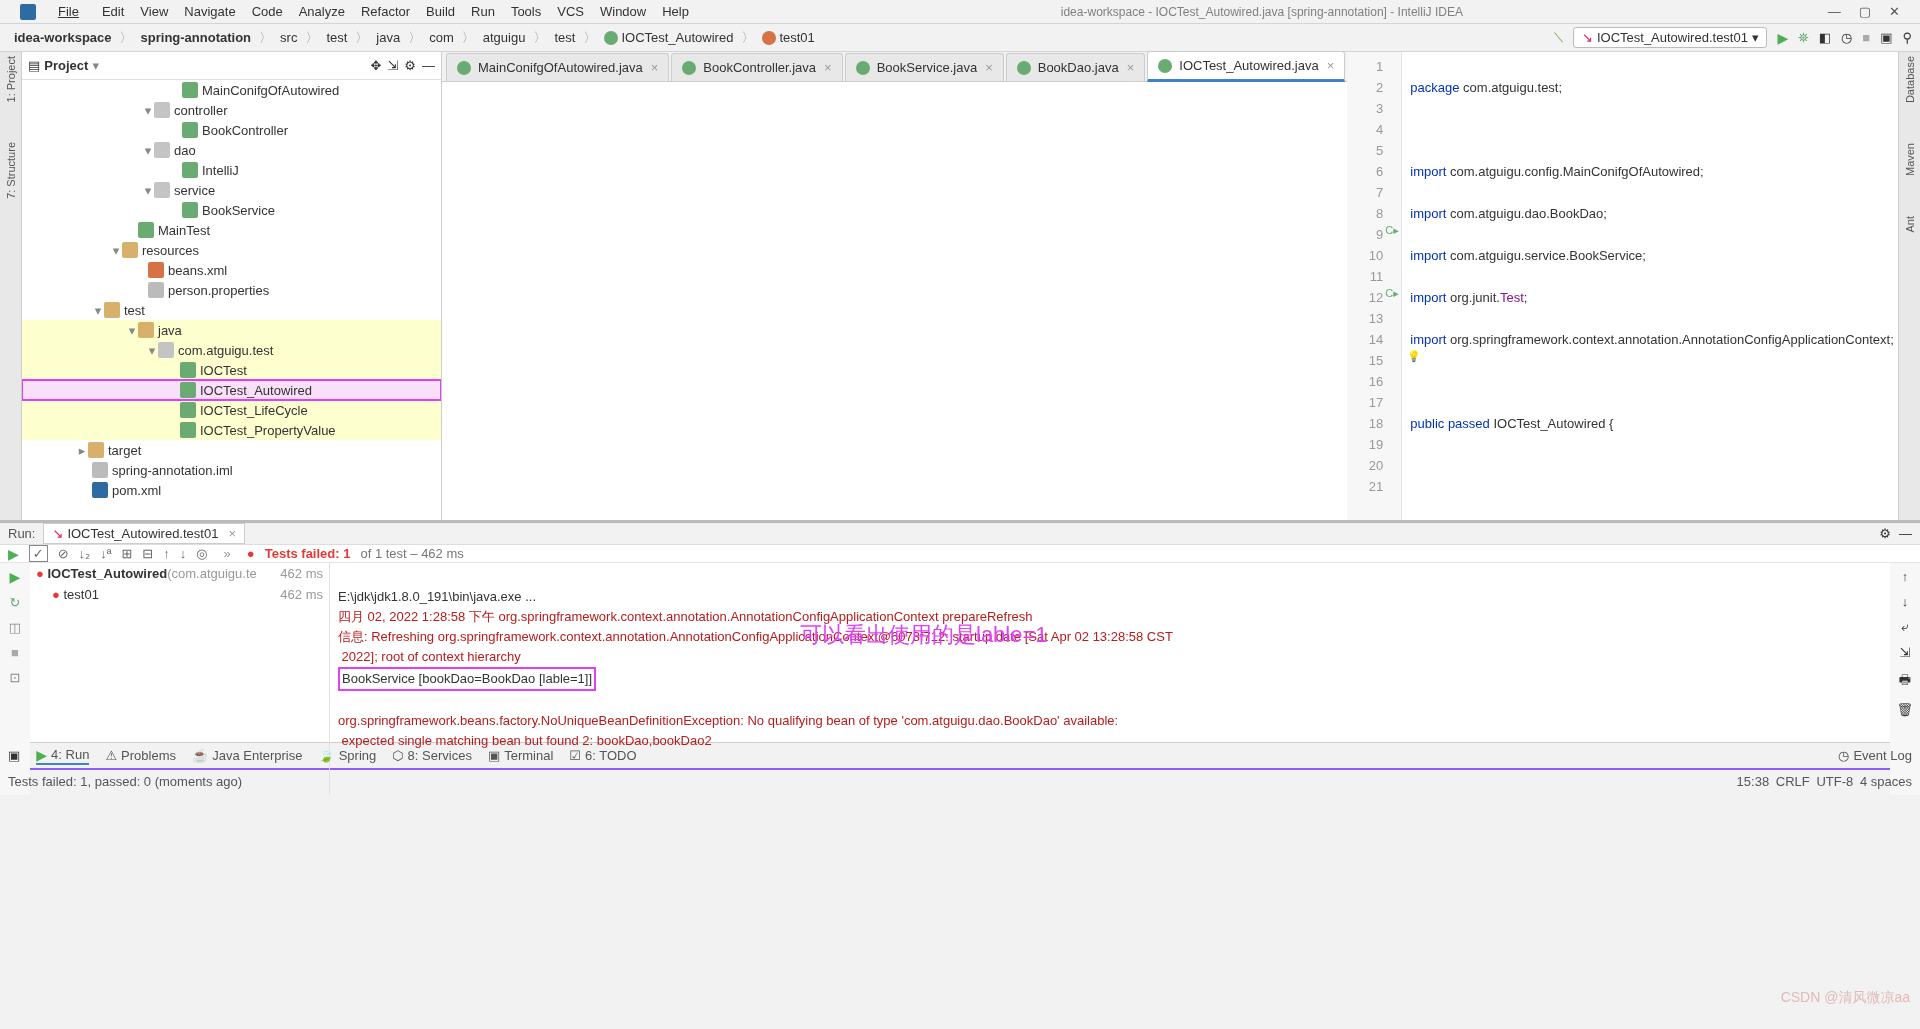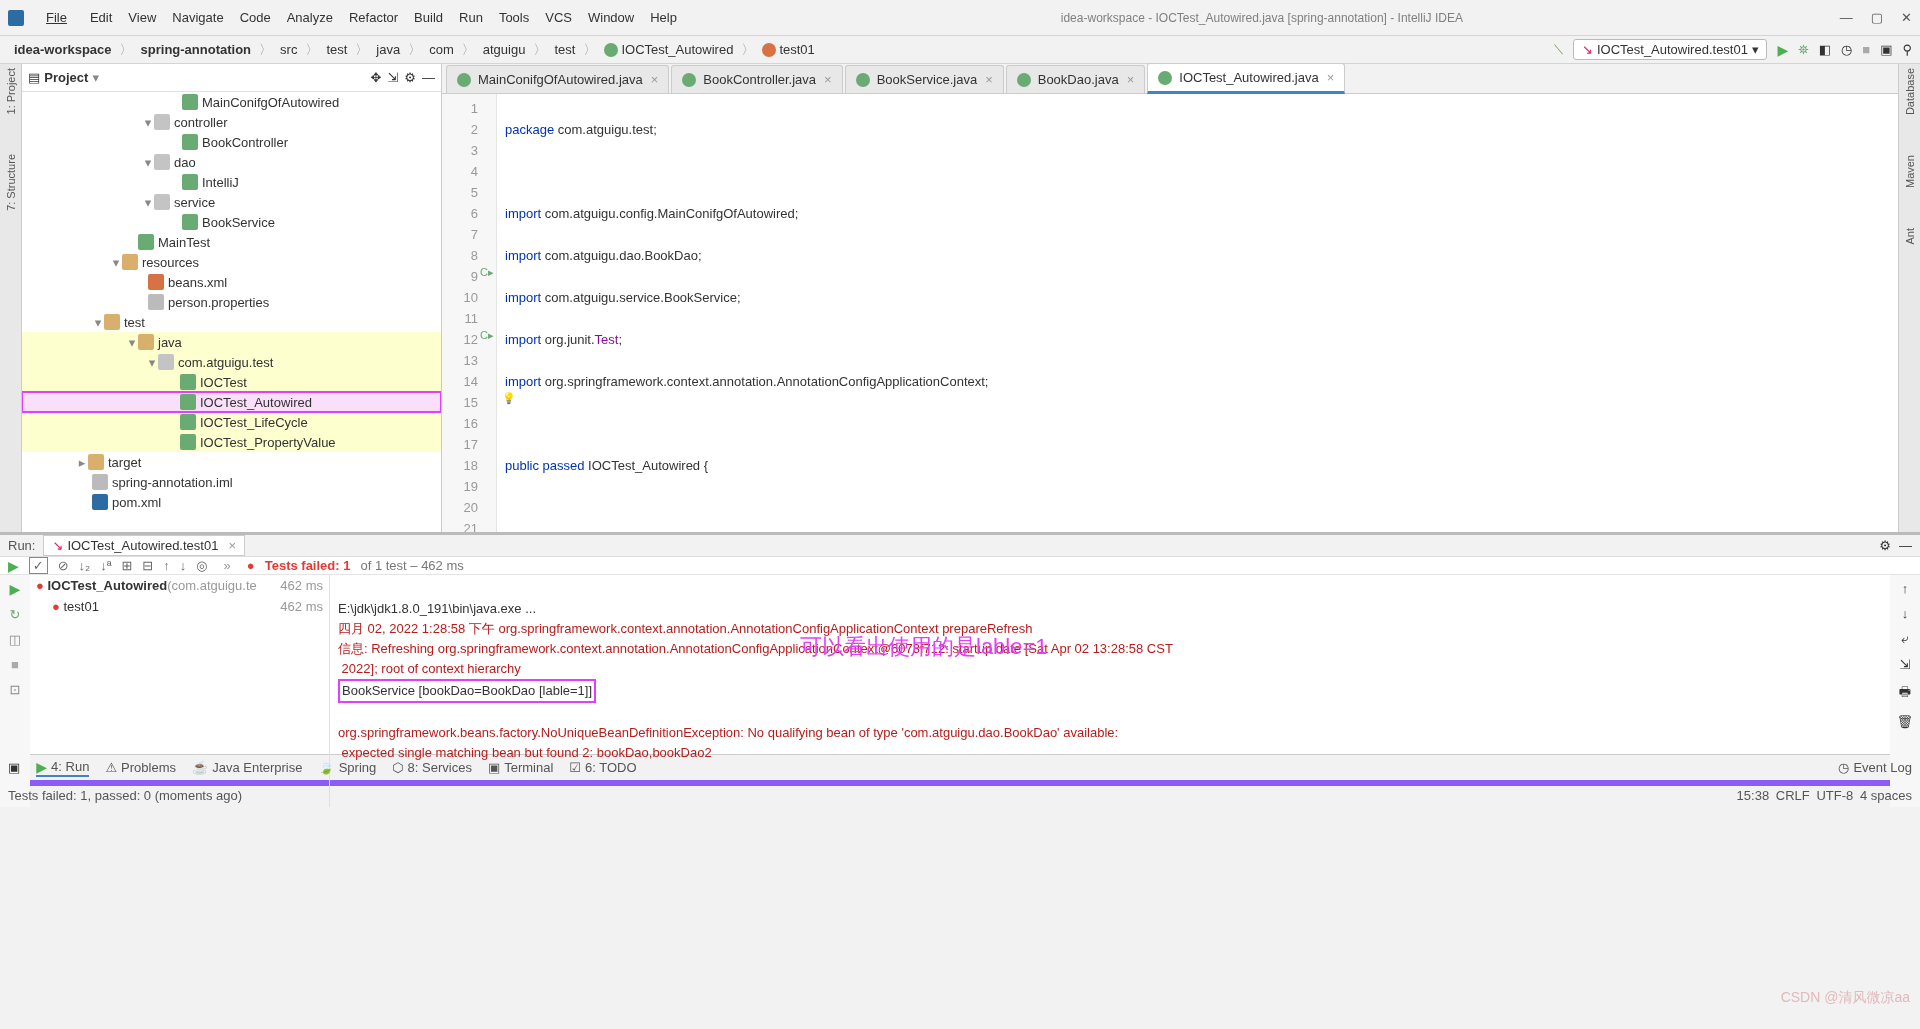--- a/index.html
+++ b/index.html
@@ -1,17 +1,17 @@
 <!DOCTYPE html>
 <html><head>
 <meta charset="utf-8">
 <style>
 *{margin:0;padding:0;box-sizing:border-box;font-family:'Segoe UI',Arial,sans-serif;font-size:13px;}
 body{background:#f2f2f2;color:#333;overflow:hidden;width:1920px;height:1029px;}
-.titlebar{height:36px;background:#f2f2f2;display:flex;align-items:center;padding:0 8px;border-bottom:1px solid #d4d4d4;}
+.titlebar{height:24px;background:#f2f2f2;display:flex;align-items:center;padding:0 20px;border-bottom:1px solid #d4d4d4;}
 .titlebar .logo{width:16px;height:16px;background:#2d6ca2;border-radius:2px;margin-right:8px;}
 .menubar{display:flex;gap:2px;}
 .menubar span{padding:3px 7px;cursor:pointer;}
 .menu-u{text-decoration:underline;}
 .title-text{flex:1;text-align:center;color:#808080;font-size:12px;}
 .win-controls{display:flex;gap:18px;color:#555;}
 .ni{cursor:pointer;}
 .crumbbar{height:28px;background:#f2f2f2;border-bottom:1px solid #d4d4d4;display:flex;align-items:center;padding:0 8px;}
 .crumbs{display:flex;align-items:center;gap:2px;flex:1;}
 .crumb{padding:2px 6px;cursor:pointer;}
@@ -33,21 +33,21 @@
 .tn{display:flex;align-items:center;height:20px;padding-left:4px;cursor:pointer;}
 .tn.hl{background:#fdffce;}
 .tn.sel{outline:2px solid #e040fb;outline-offset:-1px;background:#fadffa;}
 .tn .ar{width:12px;color:#888;text-align:center;}
 .tn .ti{width:16px;height:16px;margin-right:4px;border-radius:2px;}
 .ti-dir{background:#d8b06b;}
 .ti-pkg{background:#c4c4c4;border-radius:50%;}
 .ti-c{background:#6aab73;border-radius:50%;}
 .ti-x{background:#d67244;}
 .ti-f{background:#bbb;}
-.editor{flex:1;display:flex;flex-direction:column;background:#fff;}
+.editor{flex:1;display:flex;background:#fff;}
 .tabs{height:30px;display:flex;align-items:flex-end;border-bottom:1px solid #ccc;background:#f2f2f2;padding-left:4px;}
 .tab{padding:6px 10px;background:#e8e8e8;border:1px solid #ccc;border-bottom:none;margin-right:2px;display:flex;align-items:center;gap:4px;border-radius:3px 3px 0 0;cursor:pointer;font-size:12px;}
 .tab.active{background:#fff;border-bottom:1px solid #fff;margin-bottom:-1px;}
 .tab.active.und{border-bottom:3px solid #4083c9;}
 .tab .x{color:#999;margin-left:4px;}
 .code-area{flex:1;display:flex;overflow:hidden;position:relative;}
 .gutter{width:55px;background:#f7f7f7;border-right:1px solid #e4e4e4;font-family:Consolas,monospace;font-size:12px;color:#999;text-align:right;padding:4px 18px 0 0;line-height:21px;}
 .gut-icon{position:absolute;left:38px;font-size:11px;}
 .code{flex:1;font-family:Consolas,monospace;font-size:14px;padding:4px 0 0 8px;line-height:21px;white-space:pre;overflow:auto;}
 .kw{color:#0033b3;}
@@ -67,21 +67,21 @@
 .rp-tn .red{color:#e53935;}
 .rp-tn .gray{color:#999;}
 .rp-console{flex:1;font-family:Consolas,monospace;font-size:13px;padding:4px 8px;line-height:20px;white-space:pre;overflow:auto;position:relative;}
 .cl-red{color:#b71c1c;}
 .hl-box{border:2px solid #e040fb;display:inline-block;padding:0 2px;}
 .pink-note{color:#e040fb;font-size:22px;font-family:sans-serif;position:absolute;}
 .rp-right{width:30px;background:#f7f7f7;display:flex;flex-direction:column;align-items:center;gap:10px;padding-top:6px;}
 .bottombar{height:26px;background:#f2f2f2;border-top:1px solid #ccc;display:flex;align-items:center;padding:0 8px;gap:16px;}
 .bb-item{display:flex;align-items:center;gap:4px;font-size:12px;color:#555;cursor:pointer;}
 .bb-item.active{border-bottom:2px solid #4083c9;}
-.statusbar{height:24px;background:#f2f2f2;border-top:6px solid #8b5cf6;display:flex;align-items:center;padding:0 8px;font-size:12px;color:#555;}
+.statusbar{height:24px;background:#f2f2f2;border-top:2px solid #8b5cf6;display:flex;align-items:center;padding:0 8px;font-size:12px;color:#555;}
 .statusbar .sp{flex:1;}
 .watermark{position:absolute;right:10px;bottom:22px;color:rgba(200,100,100,0.4);font-size:14px;}
 </style>
 </head>
 <body>
 
 <div class="titlebar">
   <div class="logo"></div>
   <div class="menubar">
     <span><span class="menu-u">File</span></span>

